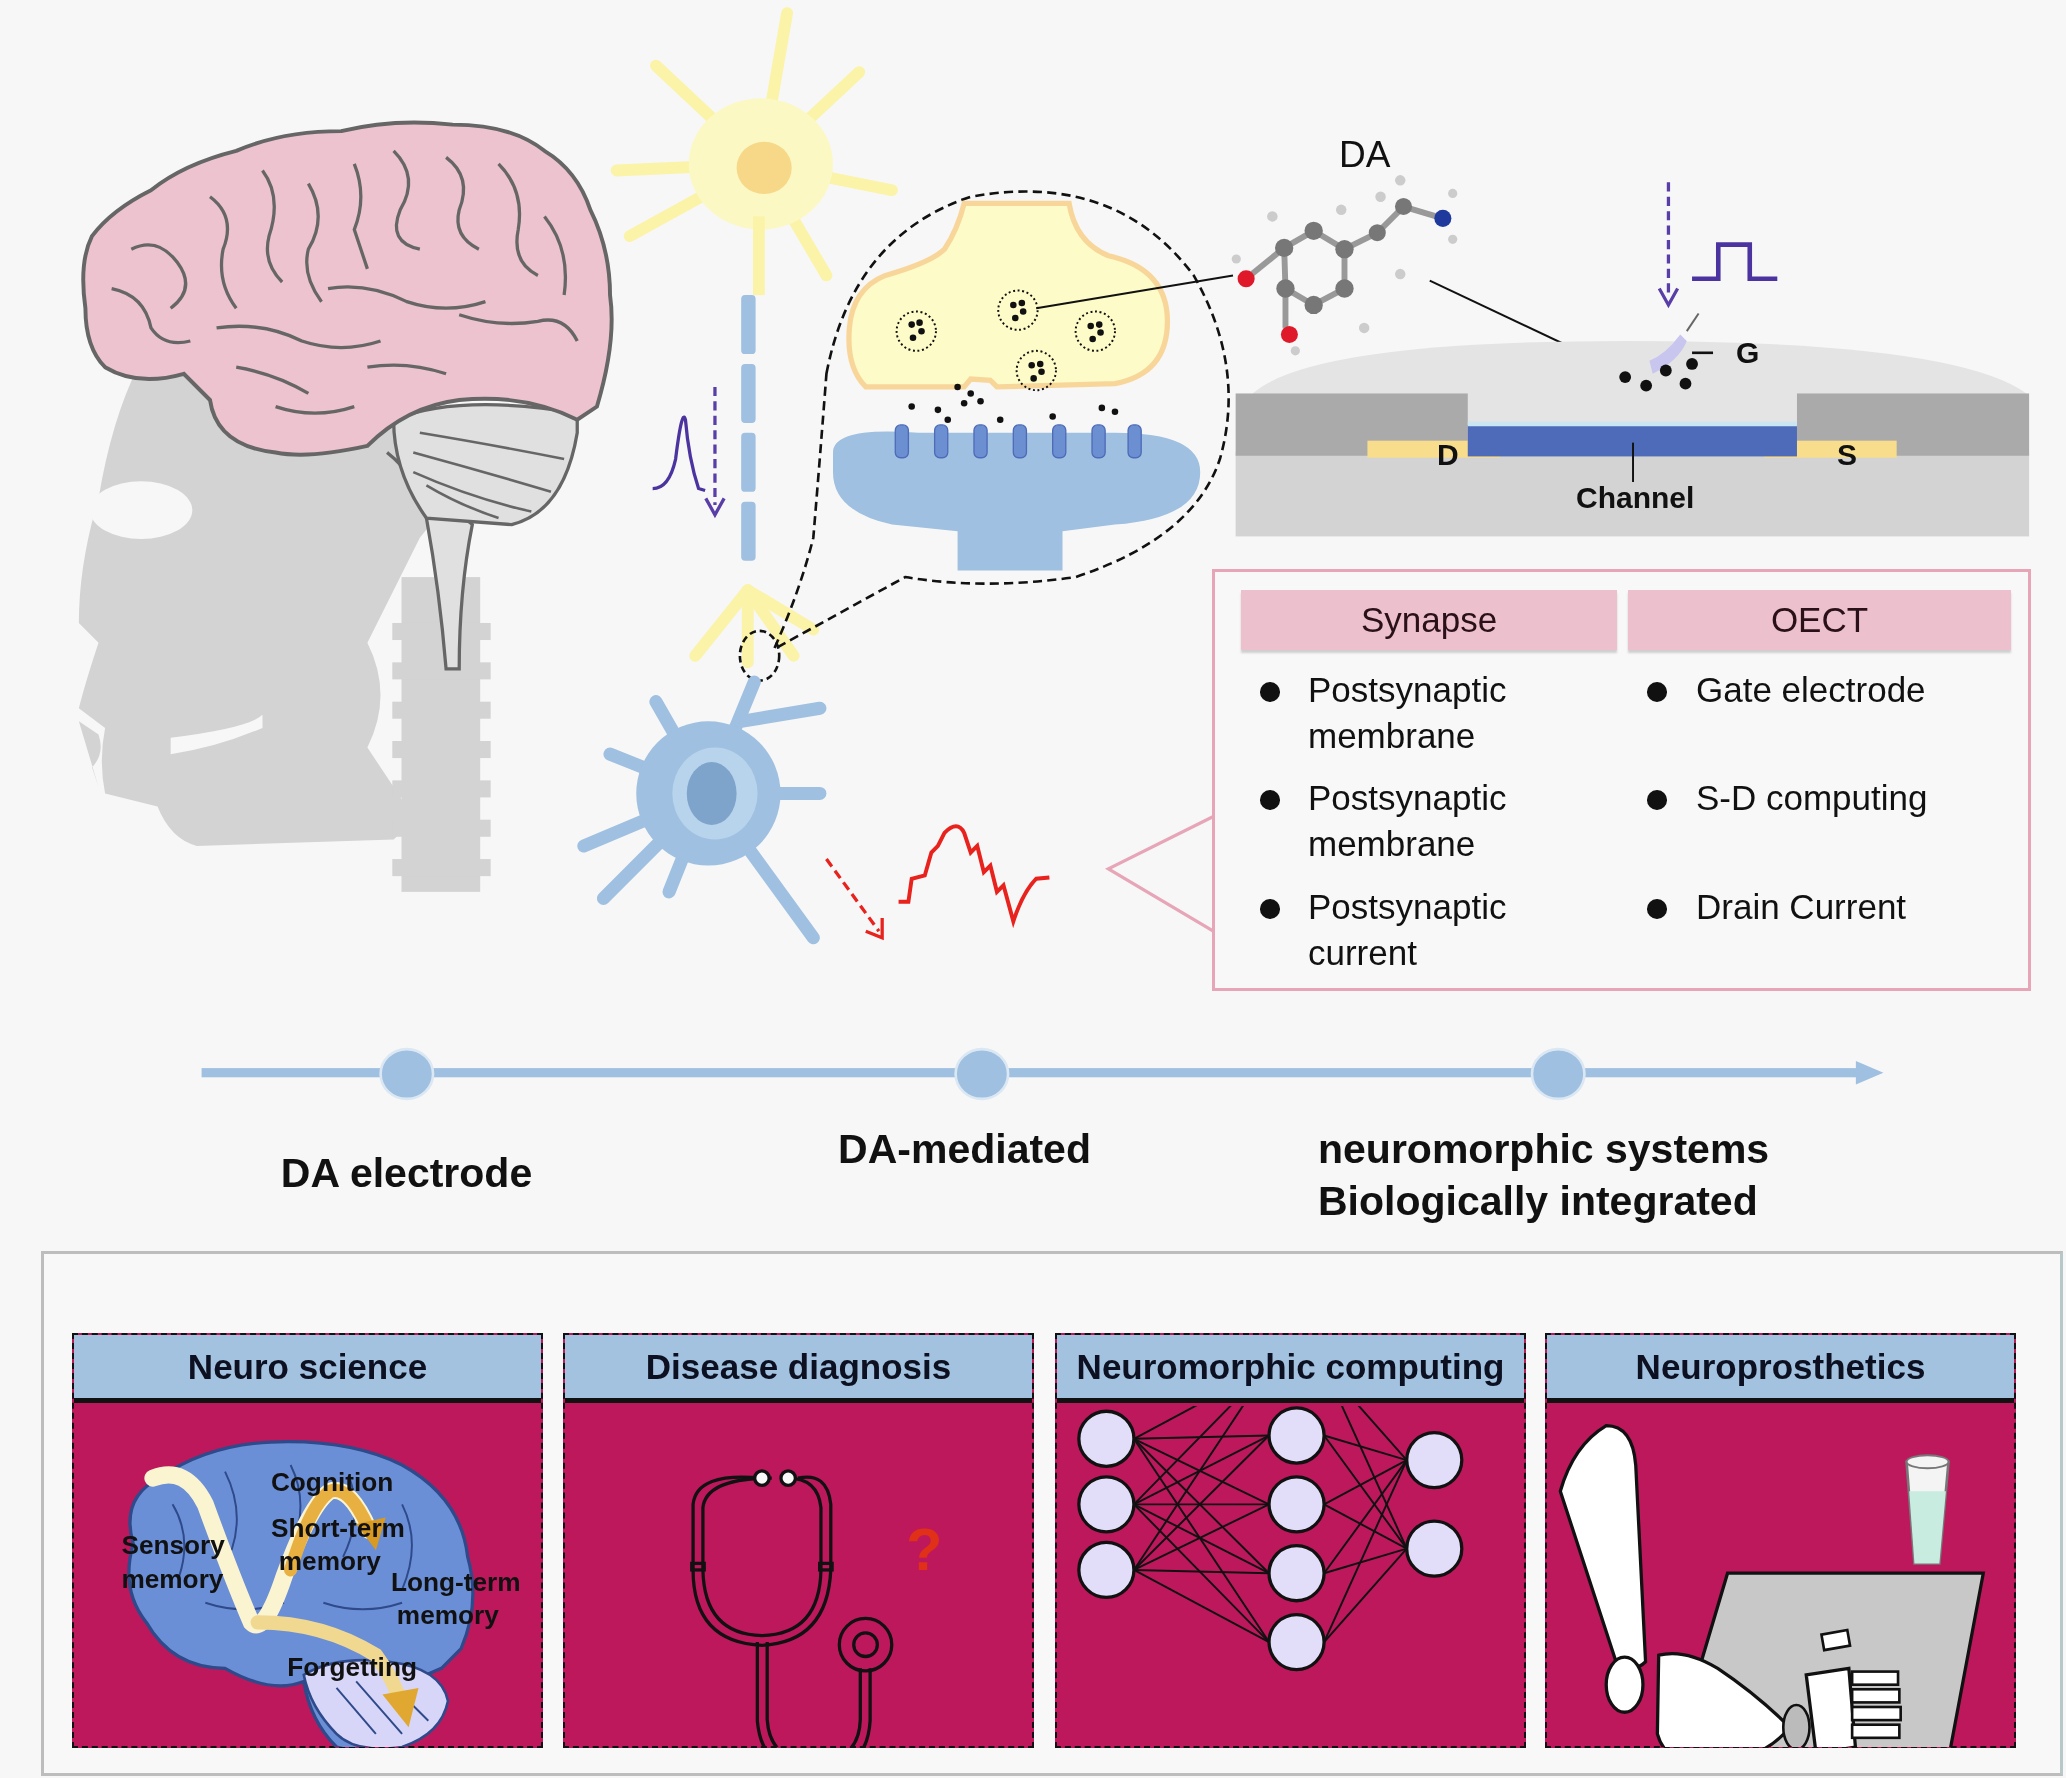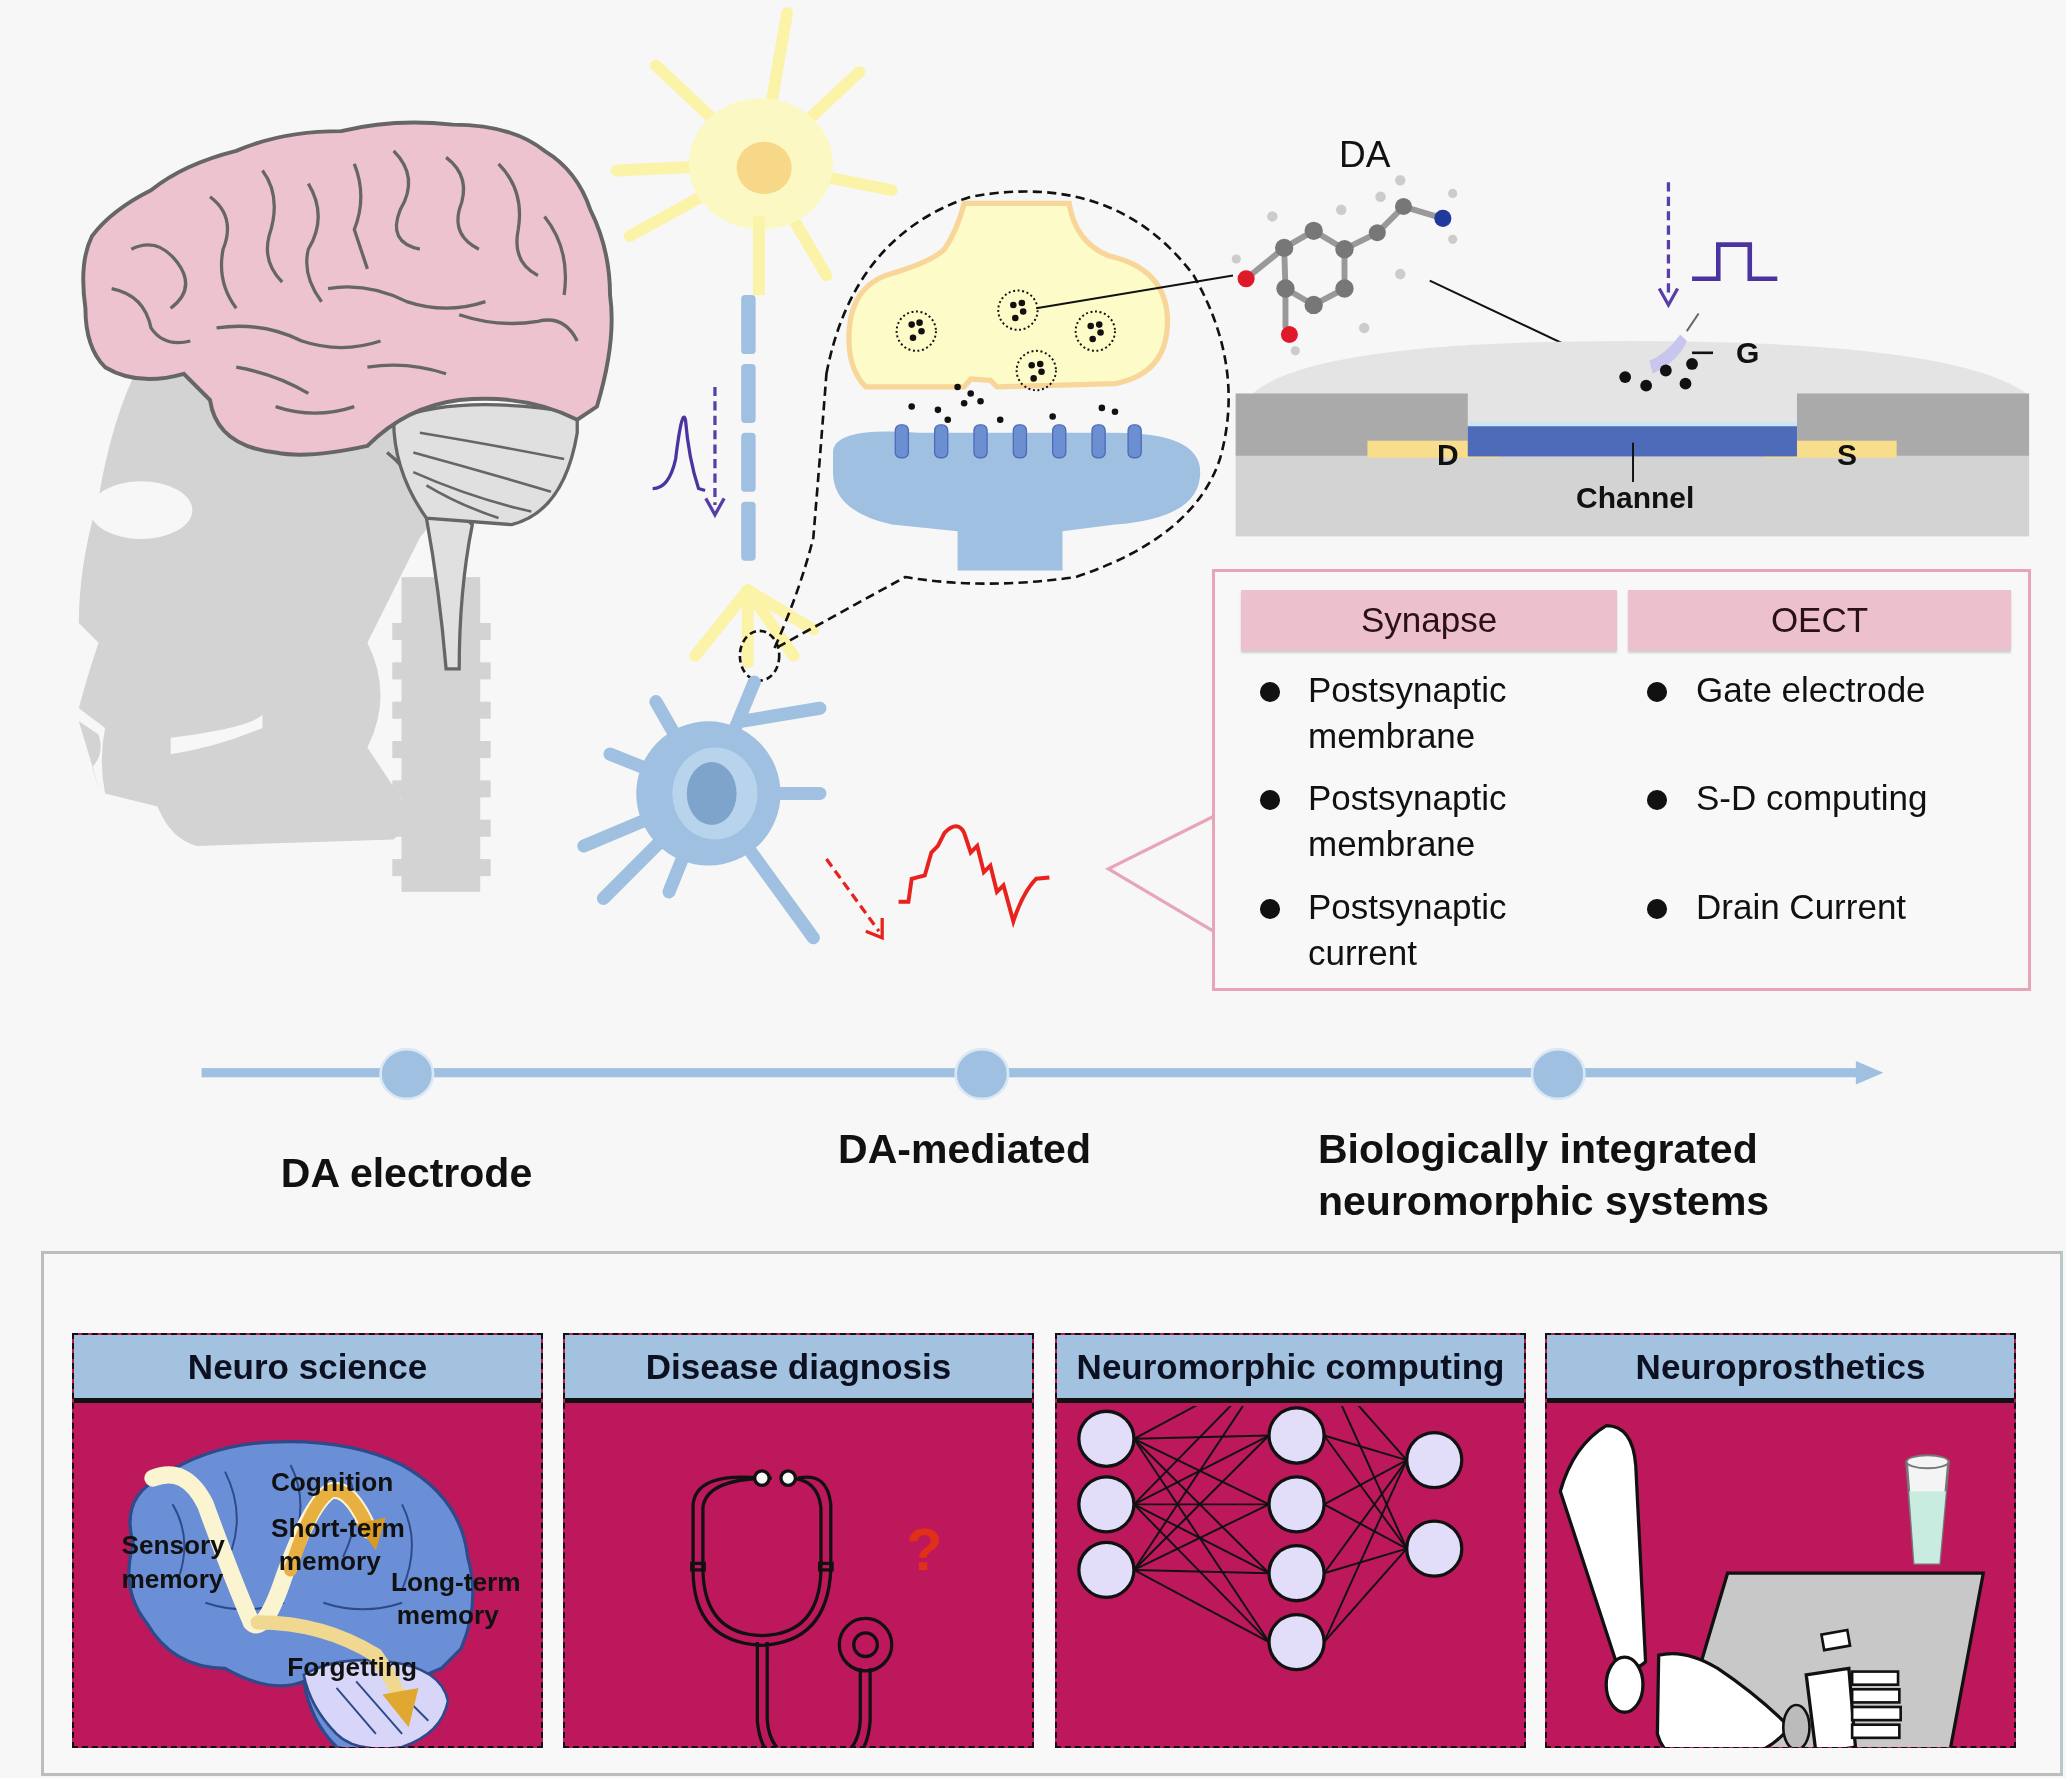--- a/index.html
+++ b/index.html
@@ -305,22 +305,22 @@
   <ellipse cx="1497" cy="1638" rx="40" ry="38" fill="#9fc0e0" stroke="#dbe8f4" stroke-width="4"></ellipse>
   <ellipse cx="2376" cy="1638" rx="40" ry="38" fill="#9fc0e0" stroke="#dbe8f4" stroke-width="4"></ellipse>
 </svg>
 <div class="stage" style="left:236px;top:1147px;width:341px;">
   <div>DA electrode</div>
 </div>
 <div class="stage" style="left:735px;top:1123px;width:459px;">
   <div>DA-mediated</div>
 </div>
 <div class="stage" style="left:1318px;top:1123px;width:512px;text-align:left;">
+  <div>neuromorphic systems</div>
   <div>Biologically integrated</div>
-  <div>neuromorphic systems</div>
 </div>
 
 <div class="apps"></div>
 
 <div class="panel" style="left:72px;">
   <div class="panel-head">Neuro science</div>
   <div class="panel-body">
     <svg width="466" height="341" viewBox="0 0 710 520">
       <path d="M90 210 Q70 140 130 110 Q200 60 300 55 Q420 50 500 90 Q590 140 600 230 Q620 300 590 370 L560 400 Q500 430 440 420 Q420 480 440 530 L400 520 Q360 480 350 420 Q300 440 230 400 Q150 400 110 330 Q70 280 90 210 Z" fill="#6b8fd6" stroke="#2e4a8a" stroke-width="5"></path>
       <path d="M350 410 Q400 380 480 390 Q560 400 570 450 Q560 500 500 520 Q430 530 400 500 Q360 460 350 410 Z" fill="#d8d6f8" stroke="#2e4a8a" stroke-width="4"></path>

